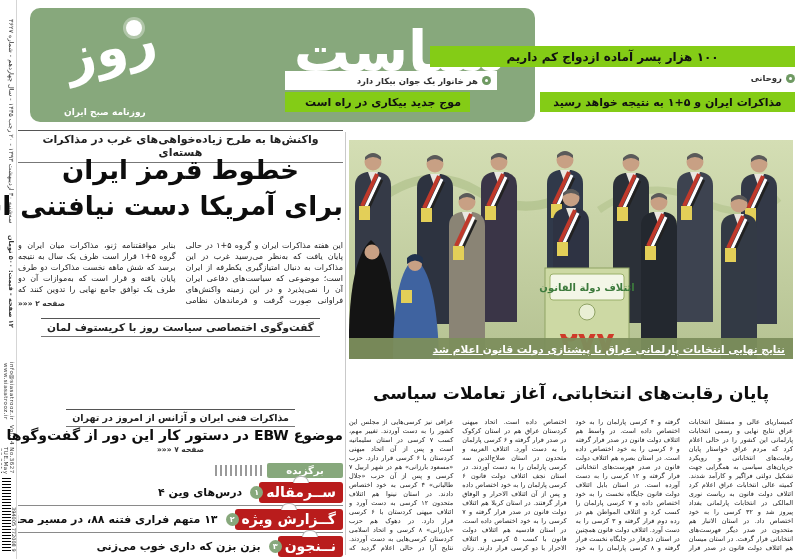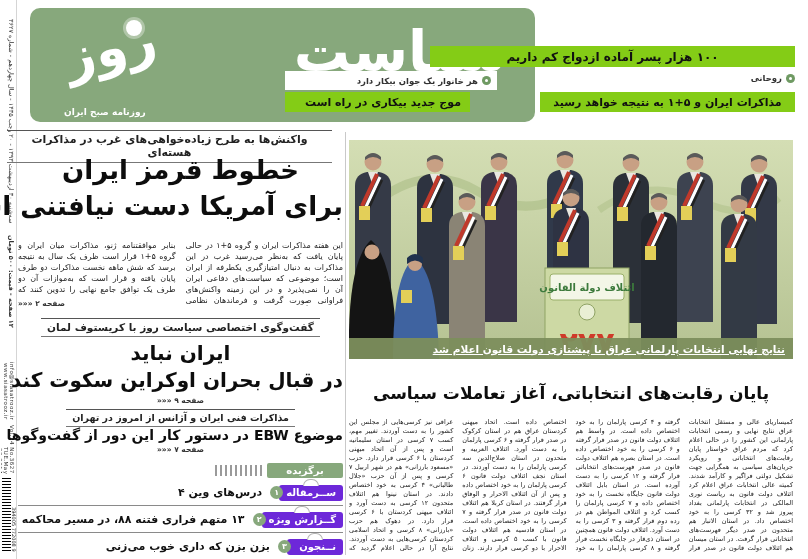--- a/index.html
+++ b/index.html
@@ -37,21 +37,21 @@
   .headline-md { font-size:14px; font-weight:bold; color:#0d0d0d; white-space:nowrap; }
   .bodytext { font-size:8px; line-height:11px; text-align:justify; color:#222; overflow:hidden; }
   .pgref { font-size:7.5px; font-weight:bold; color:#333; }
 
   
   .feat-head { position:absolute; left:18px; top:463px; width:325px; height:15px; display:flex; align-items:center; }
   .feat-label { background:#87a87c; color:#fff; font-size:10px; font-weight:bold; width:76px; height:15px; line-height:15px; text-align:center; border-radius:2px; }
   .feat-stripes { width:50px; height:11px; background:repeating-linear-gradient(90deg,#9a9a9a 0 2px,#fff 2px 5px); margin:0 2px; }
   .feat-row { position:absolute; left:18px; width:325px; height:26px; display:flex; align-items:center; border-bottom:1px solid #8a8a8a; }
   .stamp-group { display:flex; align-items:center; flex:0 0 auto; }
-  .stamp { position:relative; background:#6d28d9; color:#fff; border-radius:3px; font-size:10px; font-weight:bold; padding:2px 7px 3px; min-width:56px; text-align:right; }
+  .stamp { position:relative; background:#b91c1c; color:#fff; border-radius:3px; font-size:14px; font-weight:bold; padding:2px 7px 3px; min-width:56px; text-align:right; }
   .sunburst { position:absolute; top:-6px; left:50%; margin-left:-8px; width:16px; height:7px; background:#fff; border:1px solid #b5b5b5; border-bottom:none; border-radius:8px 8px 0 0; }
   .numcirc { width:13px; height:13px; border-radius:50%; background:#87a87c; color:#fff; font-size:8px; font-weight:bold;
              display:flex; align-items:center; justify-content:center; margin-inline-start:-4px; z-index:2; }
   .feat-title { flex:1; text-align:right; padding-inline-start:8px; font-size:11px; font-weight:bold; color:#111; white-space:nowrap; overflow:hidden; }
 
   
   .photo-wrap { position:absolute; left:349px; top:140px; width:444px; height:219px; }
   .caption { position:absolute; left:349px; top:338px; width:444px; height:21px; background:rgba(124,142,92,.95);
              color:#fff; font-size:10.5px; font-weight:bold; display:flex; align-items:center; padding:0 8px; }
   .caption span { text-decoration:underline; }
@@ -94,42 +94,37 @@
   <div class="abs kicker-row" style="left:285px;top:71px;width:212px;height:19px;background:#fff;justify-content:flex-start;padding-right:6px;">
     <span class="bullet"></span>
     <span>هر خانوار یک جوان بیکار دارد</span>
   </div>
   <div class="abs graybar" style="left:285px;top:92px;width:185px;height:20px;font-size:11px;padding-left:11px;">
     <span>موج جدید بیکاری در راه است</span>
   </div>
 
   <div class="col-rule"></div>
 
-  <div class="abs centerbox" style="left:7px;top:130px;width:325px;">
+  <div class="abs centerbox" style="left:18px;top:130px;width:325px;">
     <span class="kicker" style="font-size:11px;">واکنش‌ها به طرح زیاده‌خواهی‌های غرب در مذاکرات هسته‌ای</span>
   </div>
   <div class="abs centerbox" style="left:18px;top:152px;width:325px;">
     <div class="headline-xl">خطوط قرمز ایران</div>
     <div class="headline-xl">برای آمریکا دست نیافتنی است</div>
   </div>
   <div class="abs" style="left:18px;top:240px;width:325px;display:flex;gap:10px;">
     <div class="bodytext" style="flex:1;height:66px;">این هفته مذاکرات ایران و گروه ۵+۱ در حالی پایان یافت که به‌نظر می‌رسید غرب در این مذاکرات به دنبال امتیازگیری یکطرفه از ایران است؛ موضوعی که سیاست‌های دفاعی ایران آن را نمی‌پذیرد و در این زمینه واکنش‌های فراوانی صورت گرفت و فرماندهان نظامی ایران نیز تأکید کردند که به غرب اجازه عبور از خط قرمزهای تهران را نمی‌دهند.</div>
     <div style="flex:1;">
       <div class="bodytext" style="height:56px;">بنابر موافقتنامه ژنو، مذاکرات میان ایران و گروه ۵+۱ قرار است ظرف یک سال به نتیجه برسد که شش ماهه نخست مذاکرات دو طرف پایان یافته و قرار است که به‌موازات آن دو طرف یک توافق جامع نهایی را تدوین کنند که رسیدن به آن تنها منوط به حسن نیت طرف غربی بود.</div>
       <div class="pgref" style="text-align:left;margin-top:3px;">صفحه ۲ «««</div>
     </div>
   </div>
 
   <div class="abs centerbox" style="left:18px;top:316px;width:325px;text-decoration:underline;">
     <span class="kicker" style="font-size:10.5px;">گفت‌وگوی اختصاصی سیاست روز با کریستوف لمان</span>
-  </div>
-  <div class="abs centerbox" style="left:18px;top:340px;width:325px;">
-    <div class="headline-lg">ایران نباید</div>
-    <div class="headline-lg">در قبال بحران اوکراین سکوت کند</div>
-    <div class="pgref" style="margin-top:2px;">صفحه ۹ «««</div>
   </div>
 
   <div class="abs centerbox" style="left:18px;top:406px;width:325px;">
     <span class="kicker" style="font-size:9.5px;">مذاکرات فنی ایران و آژانس از امروز در تهران</span>
   </div>
   <div class="abs centerbox" style="left:18px;top:427px;width:325px;">
     <div class="headline-md">موضوع EBW در دستور کار این دور از گفت‌وگوها</div>
     <div class="pgref" style="margin-top:2px;">صفحه ۷ «««</div>
   </div>
 

